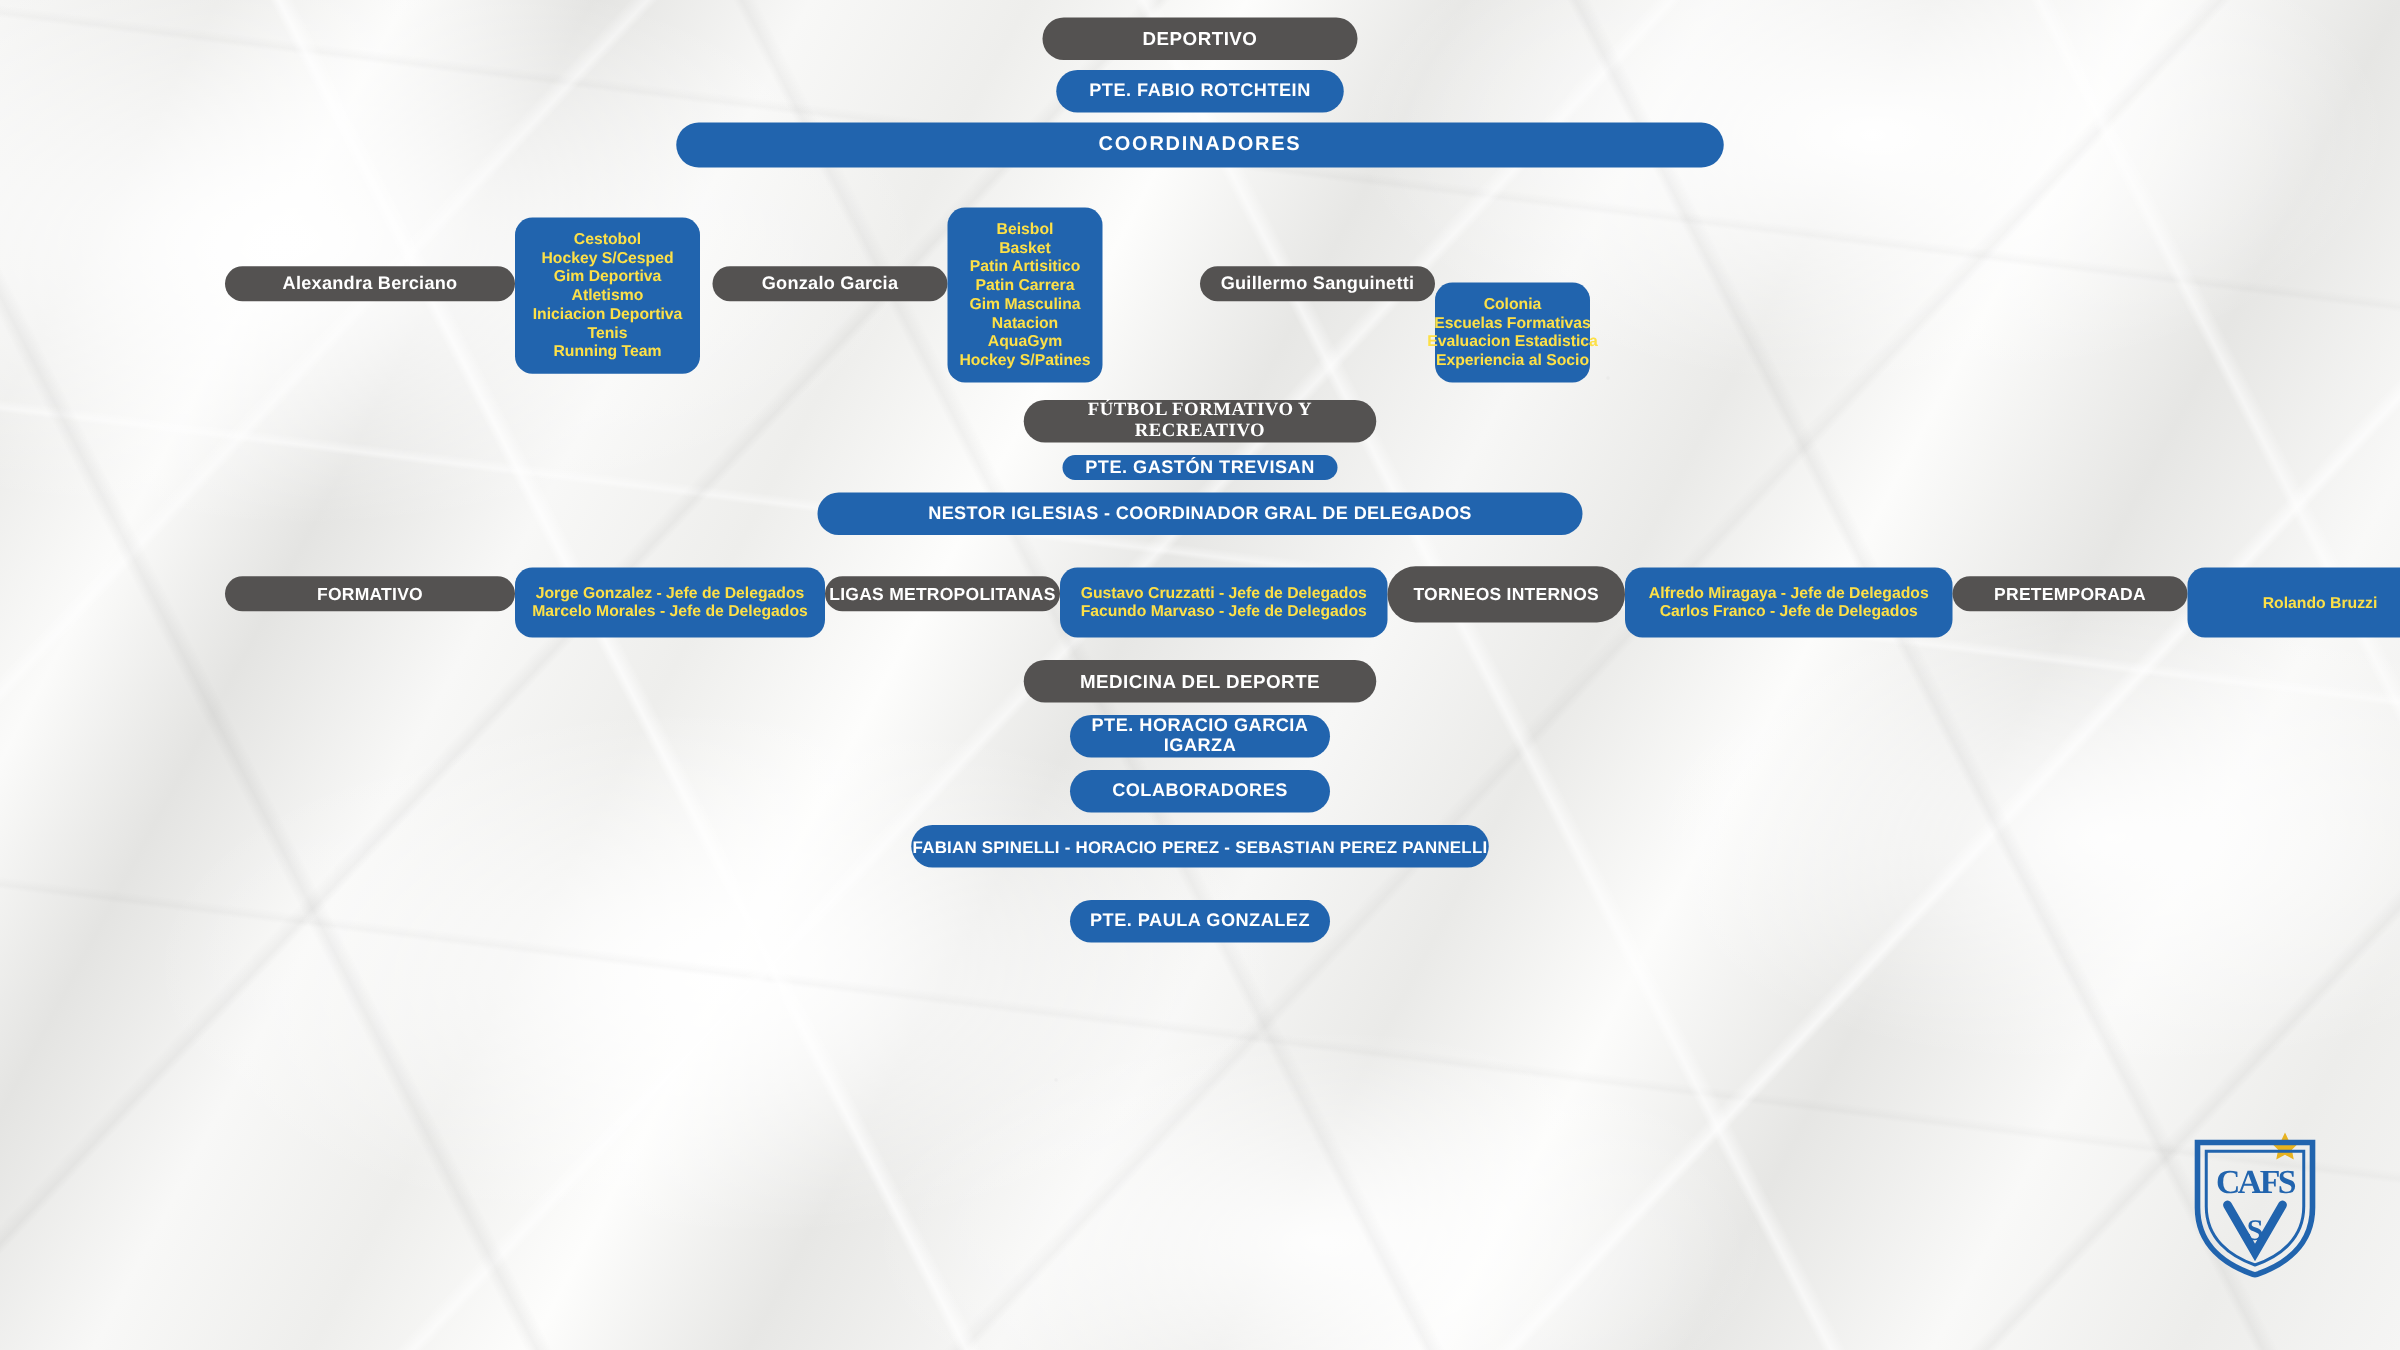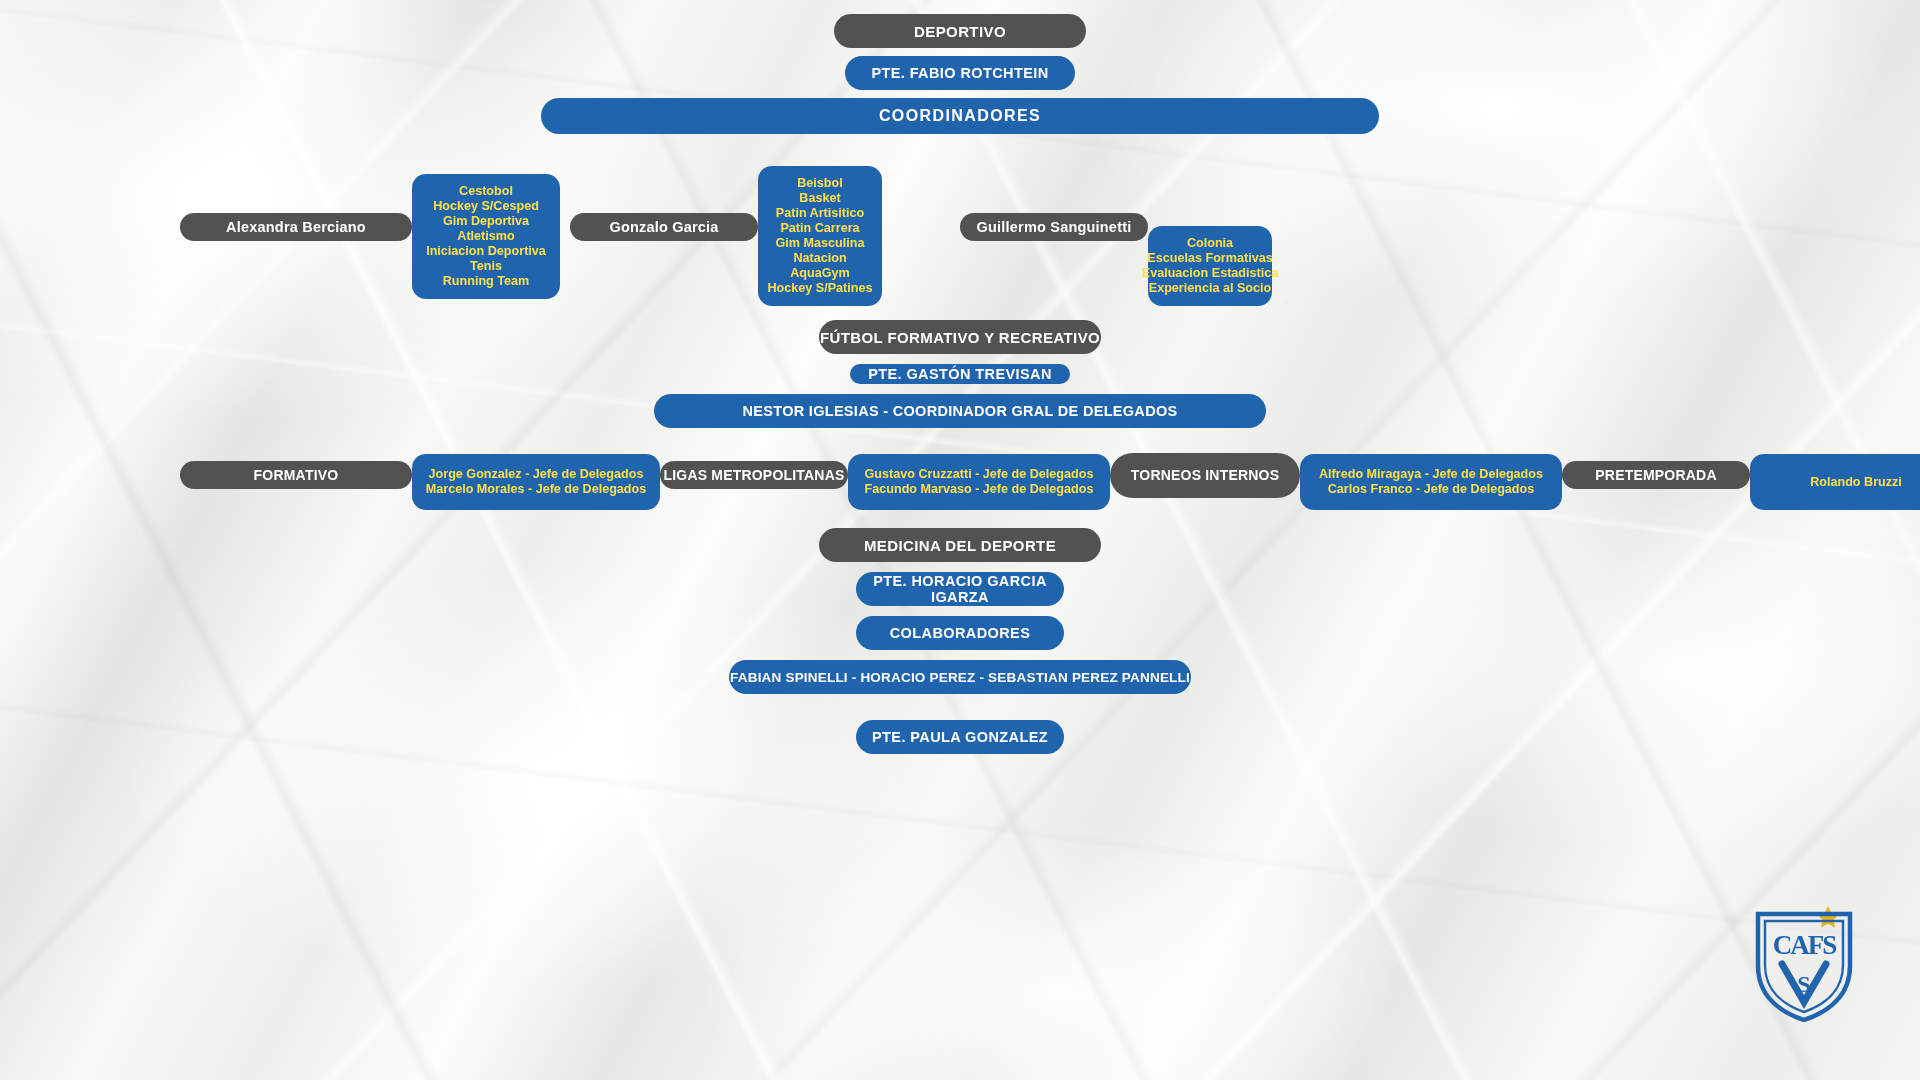--- a/index.html
+++ b/index.html
@@ -196,21 +196,21 @@
         <div class="row">Colonia</div>
         <div class="row">Escuelas Formativas</div>
         <div class="row">Evaluacion Estadistica</div>
         <div class="row">Experiencia al Socio</div>
       </div>
     </div>
 
   </div>
 
   <div class="hdr-section" style="margin-top:14px;">
-    <div class="pill-gray" style="width:282px;height:34px;font-size:15px;">FÚTBOL FORMATIVO Y RECREATIVO</div>
+    <div class="pill-gray" style="width:282px;height:34px;font-size:15px;font-family:Liberation Serif, serif;">FÚTBOL FORMATIVO Y RECREATIVO</div>
 
     <div class="pill-blue" style="width:220px;height:20px;font-size:14.5px;margin-top:10px;">PTE. GASTÓN TREVISAN</div>
 
     <div class="pill-blue" style="width:612px;height:34px;font-size:14.5px;letter-spacing:.3px;margin-top:10px;">NESTOR IGLESIAS - COORDINADOR GRAL DE DELEGADOS</div>
   </div>
 
   <div class="band" style="margin-top:12px;">
 
     <div class="col">
       <div class="name-gray" style="width:232px;height:28px;text-transform:uppercase;font-size:14px;">FORMATIVO</div>

